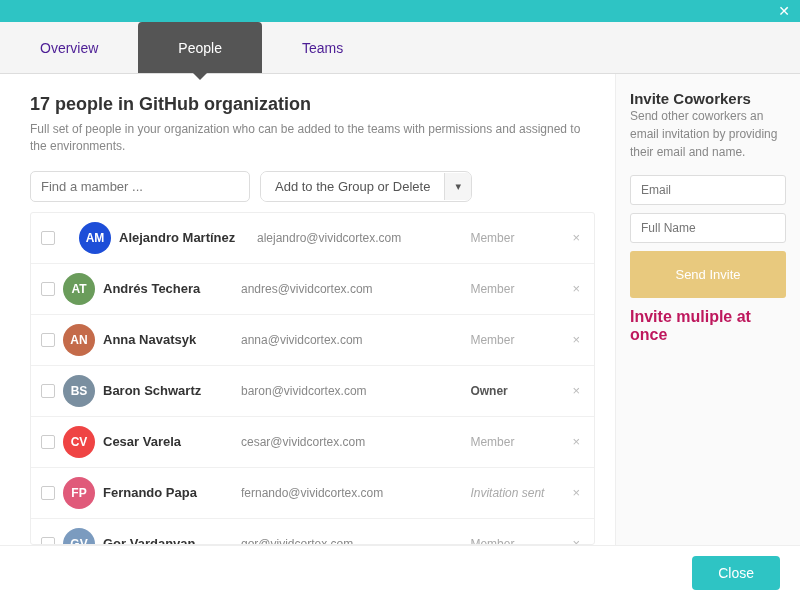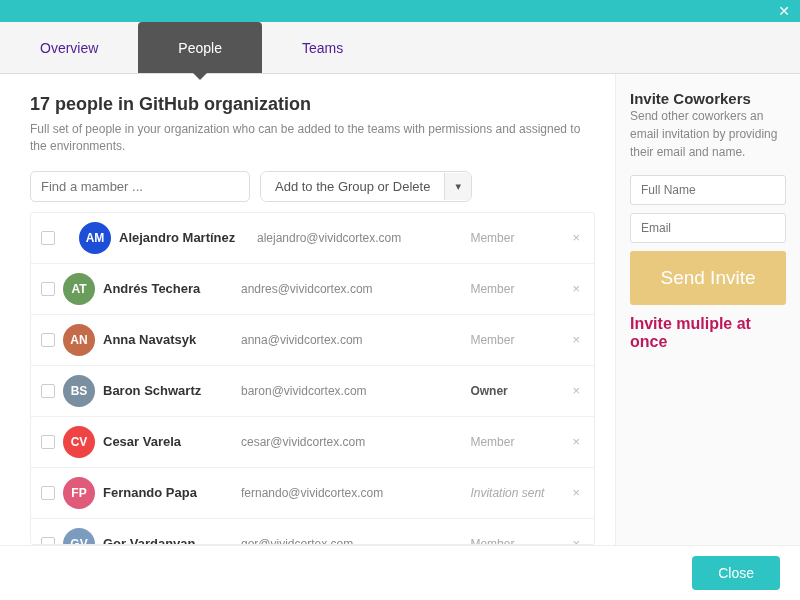--- a/index.html
+++ b/index.html
@@ -228,21 +228,21 @@
       outline: none;
       margin-bottom: 8px;
       display: block;
     }
     .send-invite-btn {
       width: 100%;
       padding: 16px;
       background: #e8c97e;
       border: none;
       border-radius: 3px;
-      font-size: 19px;
+      font-size: 13px;
       color: #fff;
       cursor: pointer;
       margin-bottom: 10px;
     }
     .invite-multiple-link {
       font-size: 16px;
       color: #be185d;
       cursor: pointer;
       text-decoration: none;
       font-weight: bold;
@@ -363,22 +363,22 @@
             <div class="person-email">gor@vividcortex.com</div>
             <div class="person-role">Member</div>
             <div class="person-remove">×</div>
           </div>
         </div>
     </div>
 
     <div class="sidebar">
       <div class="sidebar-title">Invite Coworkers</div>
       <div class="sidebar-desc">Send other coworkers an email invitation by providing their email and name.</div>
+      <input class="invite-input" type="text" placeholder="Email" style="">
       <input class="invite-input" type="text" placeholder="Full Name" style="">
-      <input class="invite-input" type="text" placeholder="Email" style="">
       <button class="send-invite-btn">Send Invite</button>
       <a class="invite-multiple-link">Invite muliple at once</a>
     </div>
   </div>
 
   <div class="modal-footer">
     <button class="close-btn">Close</button>
   </div>
 </div>
 

